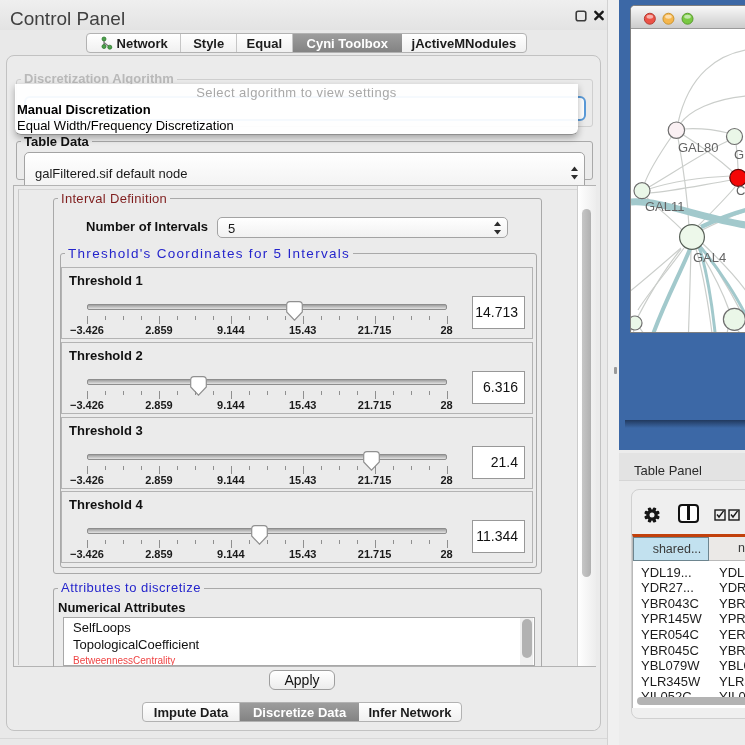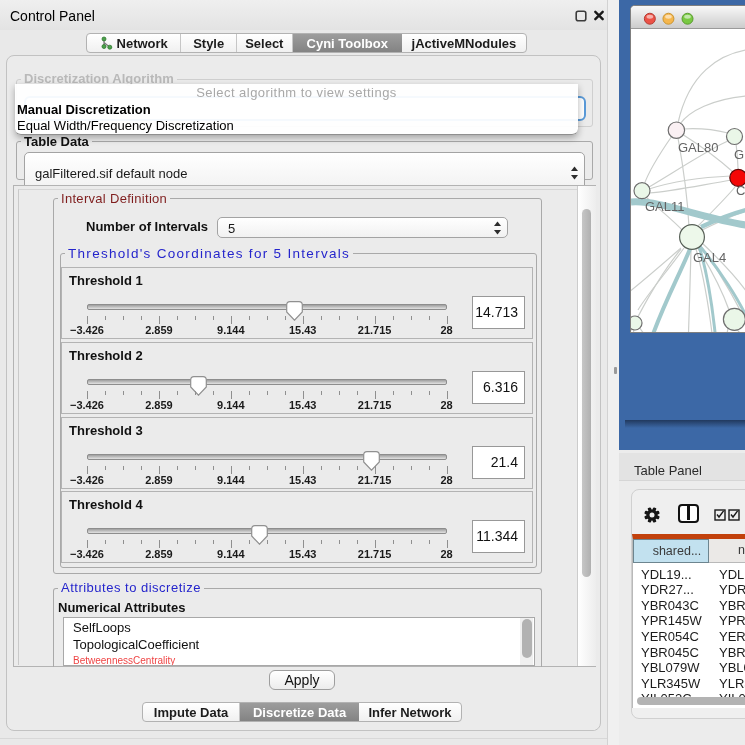--- a/index.html
+++ b/index.html
@@ -29,39 +29,39 @@
               line-height:31px;padding-right:6px;}
   .ticks{position:absolute;left:25px;top:48px;width:361px;height:8px;}
   .lbls{position:absolute;left:0;top:56px;width:100%;height:12px;font-size:11px;font-weight:bold;color:#1a1a1a;}
   .lbls span{position:absolute;transform:translateX(-50%);}
 </style>
 </head>
 <body>
 
 <div class="abs" style="left:0;top:0;width:607px;height:745px;background:#e9e9e9;"></div>
 <div class="abs" style="left:0;top:0;width:607px;height:30px;background:linear-gradient(#efefef,#e3e3e3);"></div>
-<div class="abs" style="left:10px;top:8px;font-size:14px;color:#000000;">Control Panel</div>
+<div class="abs" style="left:10px;top:8px;font-size:19px;color:#404040;">Control Panel</div>
 
 <svg class="abs" style="left:575px;top:10px;" width="12" height="12" viewBox="0 0 12 12">
   <rect x="1.2" y="1.2" width="9.6" height="9.6" rx="2" fill="none" stroke="#3c3c3c" stroke-width="1.6"></rect>
 </svg>
 <svg class="abs" style="left:593px;top:9px;" width="12" height="13" viewBox="0 0 13 13">
   <path d="M2.5 2.5 L10.5 10.5 M10.5 2.5 L2.5 10.5" stroke="#1a1a1a" stroke-width="2.6" stroke-linecap="round"></path>
 </svg>
 
 <div class="tabstrip" style="left:86px;top:33px;width:441px;height:20px;">
   <div class="tab" style="width:94px;">
     <svg width="13" height="14" viewBox="0 0 13 14" style="margin-right:4px;">
       <path d="M4 3.5 L4 10.5 M4 6.5 L9.5 11" stroke="#7a7a7a" stroke-width="1.2" fill="none"></path>
       <circle cx="4" cy="3" r="2" fill="#4ca04c" stroke="#2e7a2e" stroke-width="0.8"></circle>
       <circle cx="4" cy="10.5" r="2" fill="#4ca04c" stroke="#2e7a2e" stroke-width="0.8"></circle>
       <circle cx="9.8" cy="11.2" r="2" fill="#4ca04c" stroke="#2e7a2e" stroke-width="0.8"></circle>
     </svg>Network</div>
   <div class="tab" style="width:55px;">Style</div>
-  <div class="tab" style="width:55px;">Select</div>
+  <div class="tab" style="width:55px;">Equal</div>
   <div class="tab sel" style="width:110px;">Cyni Toolbox</div>
   <div class="tab" style="width:125px;">jActiveMNodules</div>
 </div>
 
 <div class="abs" style="left:6px;top:55px;width:595px;height:676px;background:#ebebeb;
      border:1px solid #c2c2c2;border-radius:8px;box-sizing:border-box;"></div>
 
 <div class="grp" style="left:16px;top:79px;width:577px;height:48px;border-color:#cfcfcf;"></div>
 <div class="grpTitle" style="left:21px;top:72px;font-weight:bold;color:#b9b9b9;">Discretization Algorithm</div>
 <div class="abs" style="left:24px;top:96px;width:562px;height:25px;border:2px solid #5a9ad8;border-radius:6px;background:#fff;box-sizing:border-box;"></div>
@@ -386,21 +386,21 @@
 <div class="abs" style="left:678px;top:504px;width:21px;height:19px;border:2.6px solid #111;border-radius:4px;box-sizing:border-box;background:#fff;">
   <div style="position:absolute;left:7px;top:0;width:2.6px;height:14px;background:#111;"></div>
 </div>
 <svg class="abs" style="left:714px;top:509px;" width="26" height="12" viewBox="0 0 26 12">
   <rect x="1" y="1" width="10" height="10" fill="none" stroke="#1a1a1a" stroke-width="1.4"></rect>
   <path d="M3 5.5 L5 8 L9.6 1.8" fill="none" stroke="#1a1a1a" stroke-width="1.4"></path>
   <rect x="15" y="1" width="10" height="10" fill="none" stroke="#1a1a1a" stroke-width="1.4"></rect>
   <path d="M17 5.5 L19 8 L23.6 1.8" fill="none" stroke="#1a1a1a" stroke-width="1.4"></path>
 </svg>
 
-<div class="abs" style="left:632px;top:534px;width:113px;height:174px;background:#fff;border-left:1px solid #b9b9b9;border-top:5px solid #c2410c;box-sizing:border-box;overflow:hidden;">
+<div class="abs" style="left:632px;top:534px;width:113px;height:174px;background:#fff;border-left:1px solid #b9b9b9;border-top:3px solid #c2410c;box-sizing:border-box;overflow:hidden;">
   <div style="position:absolute;left:0;top:0;width:76px;height:24px;background:#c2e1ef;border:1px solid #6d858f;box-sizing:border-box;
        font-size:12.5px;color:#3a3a3a;text-align:center;line-height:23px;text-indent:12px;">shared...</div>
   <div style="position:absolute;left:76px;top:0;width:40px;height:24px;background:#ebe9e7;border-bottom:1px solid #b9b9b9;box-sizing:border-box;
        font-size:12.5px;color:#3a3a3a;line-height:23px;padding-left:29px;">n</div>
   <div id="rows" style="position:absolute;left:0;top:24px;width:113px;font-size:13px;color:#1c1c1c;">
       <div style="position:absolute;left:8px;top:3.5px;">YDL19...</div>
          <div style="position:absolute;left:86px;top:3.5px;">YDL1</div>
       <div style="position:absolute;left:8px;top:19.1px;">YDR27...</div>
          <div style="position:absolute;left:86px;top:19.1px;">YDR2</div>
       <div style="position:absolute;left:8px;top:34.7px;">YBR043C</div>

